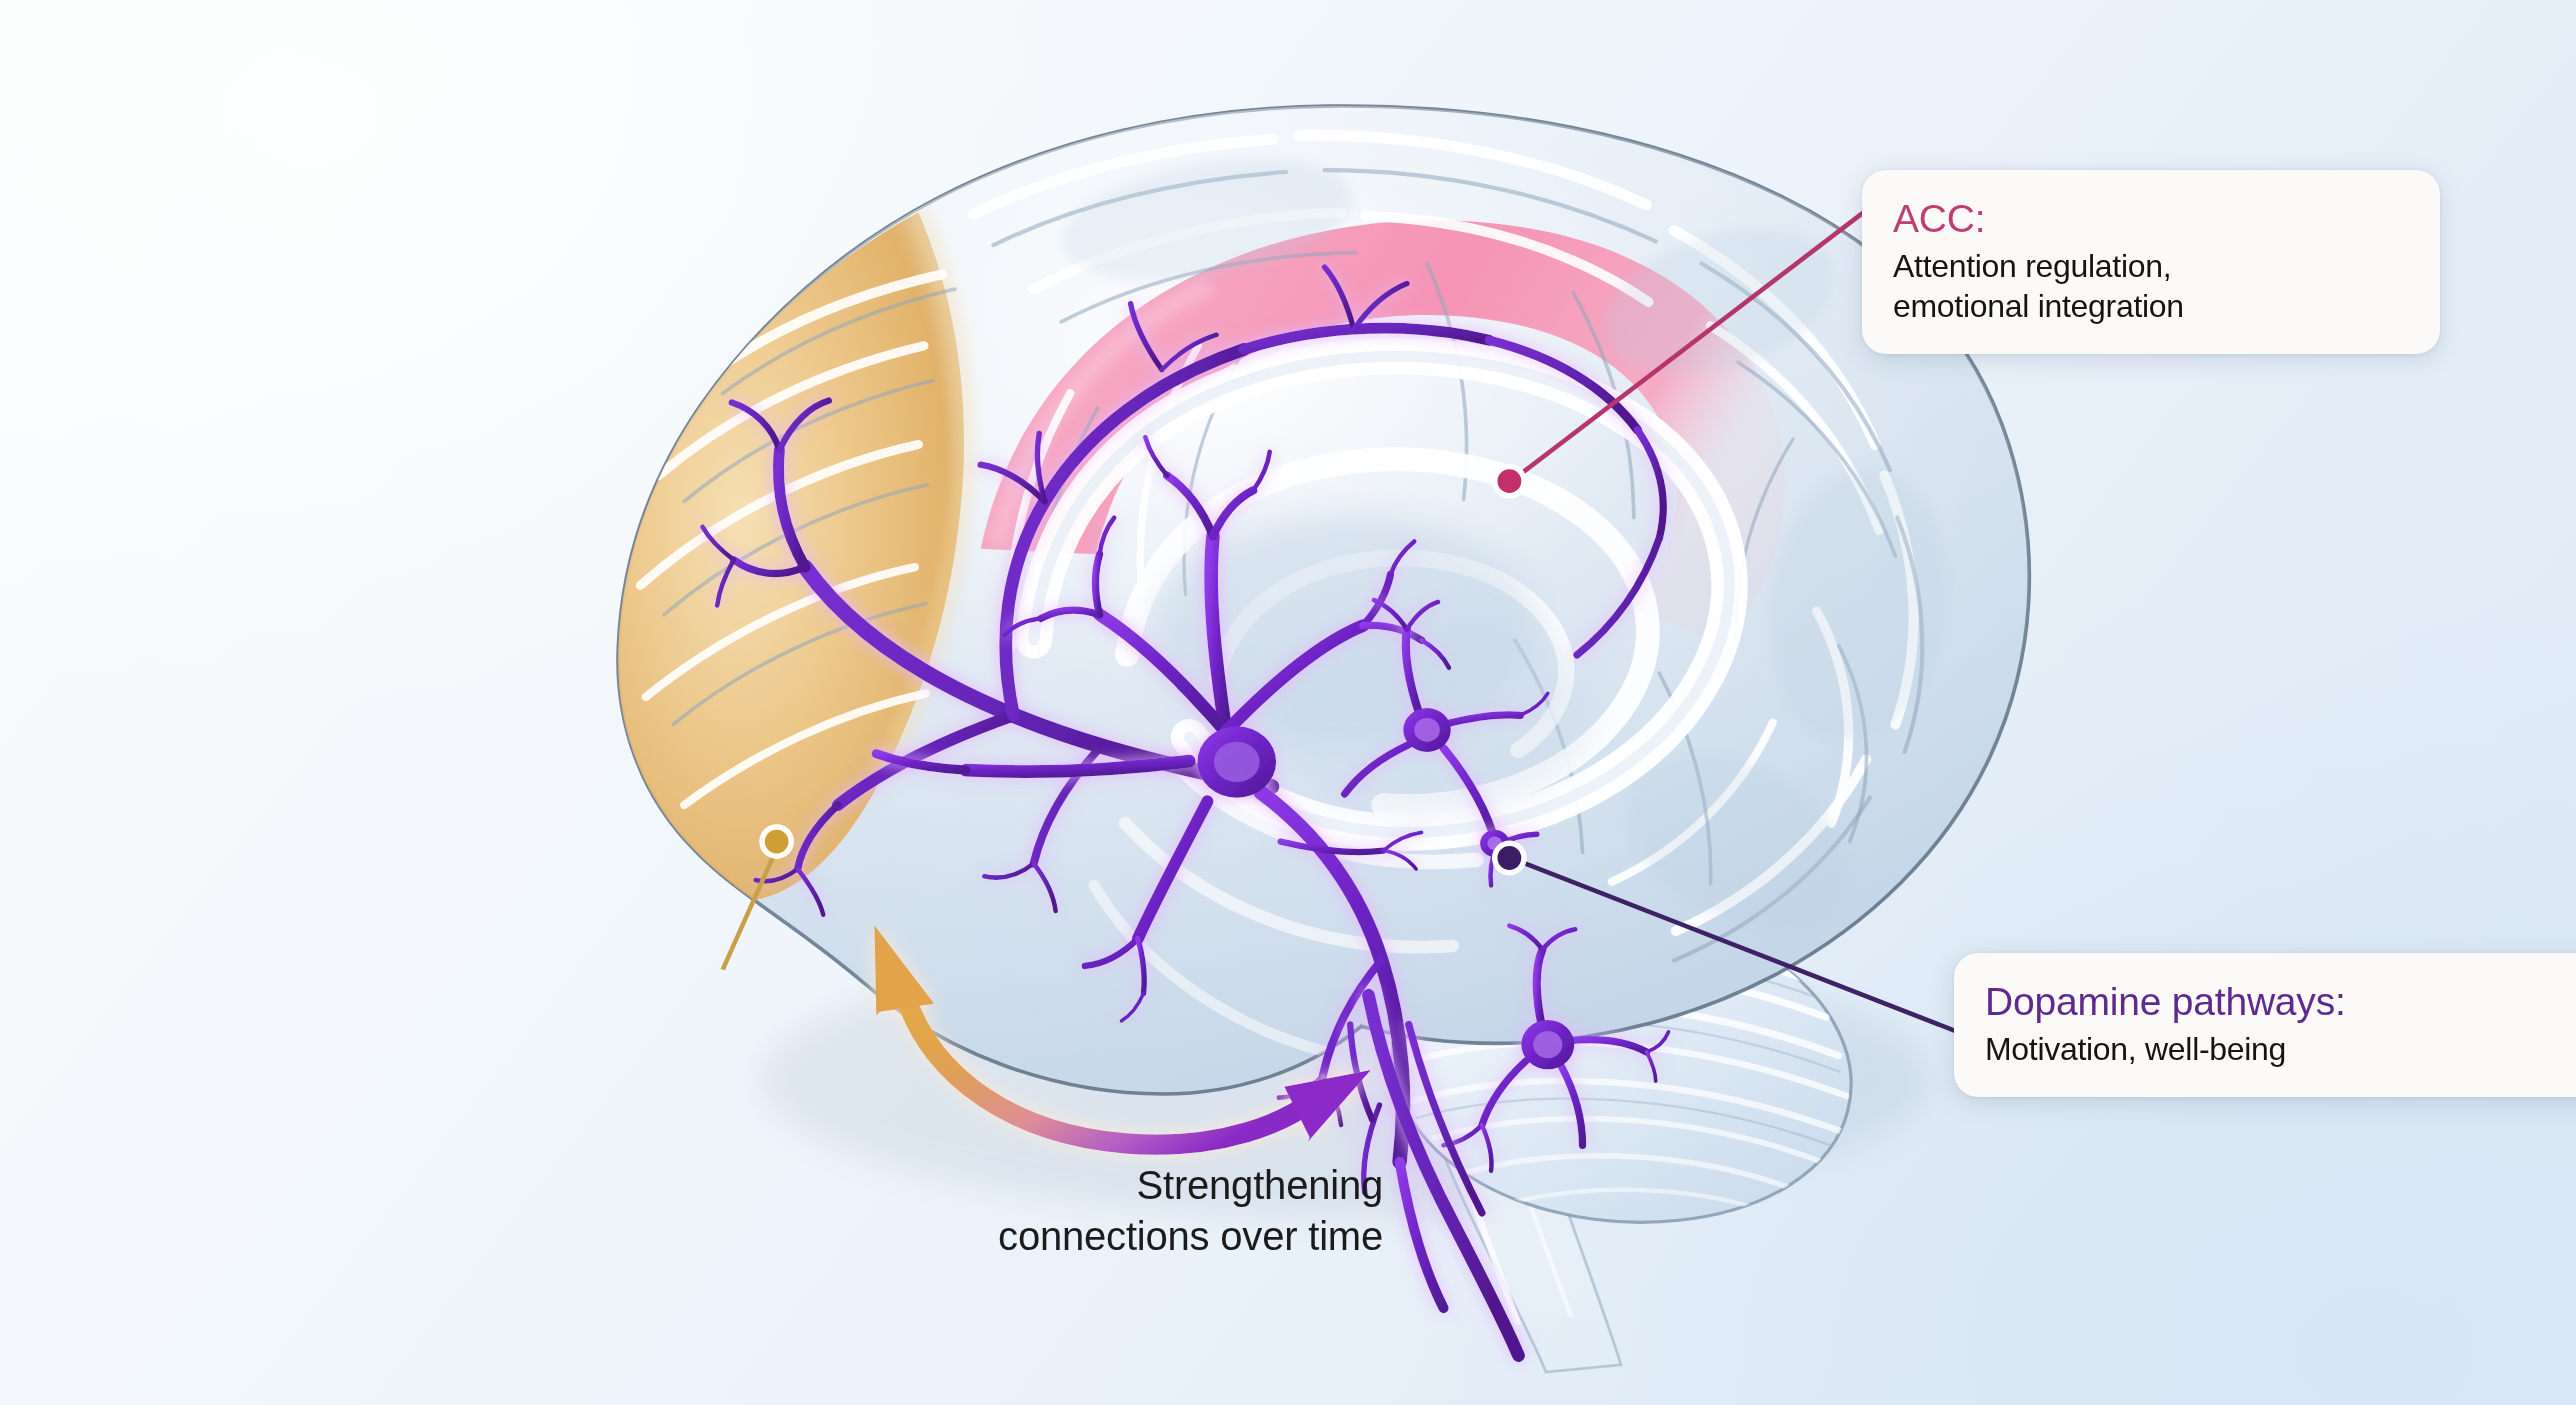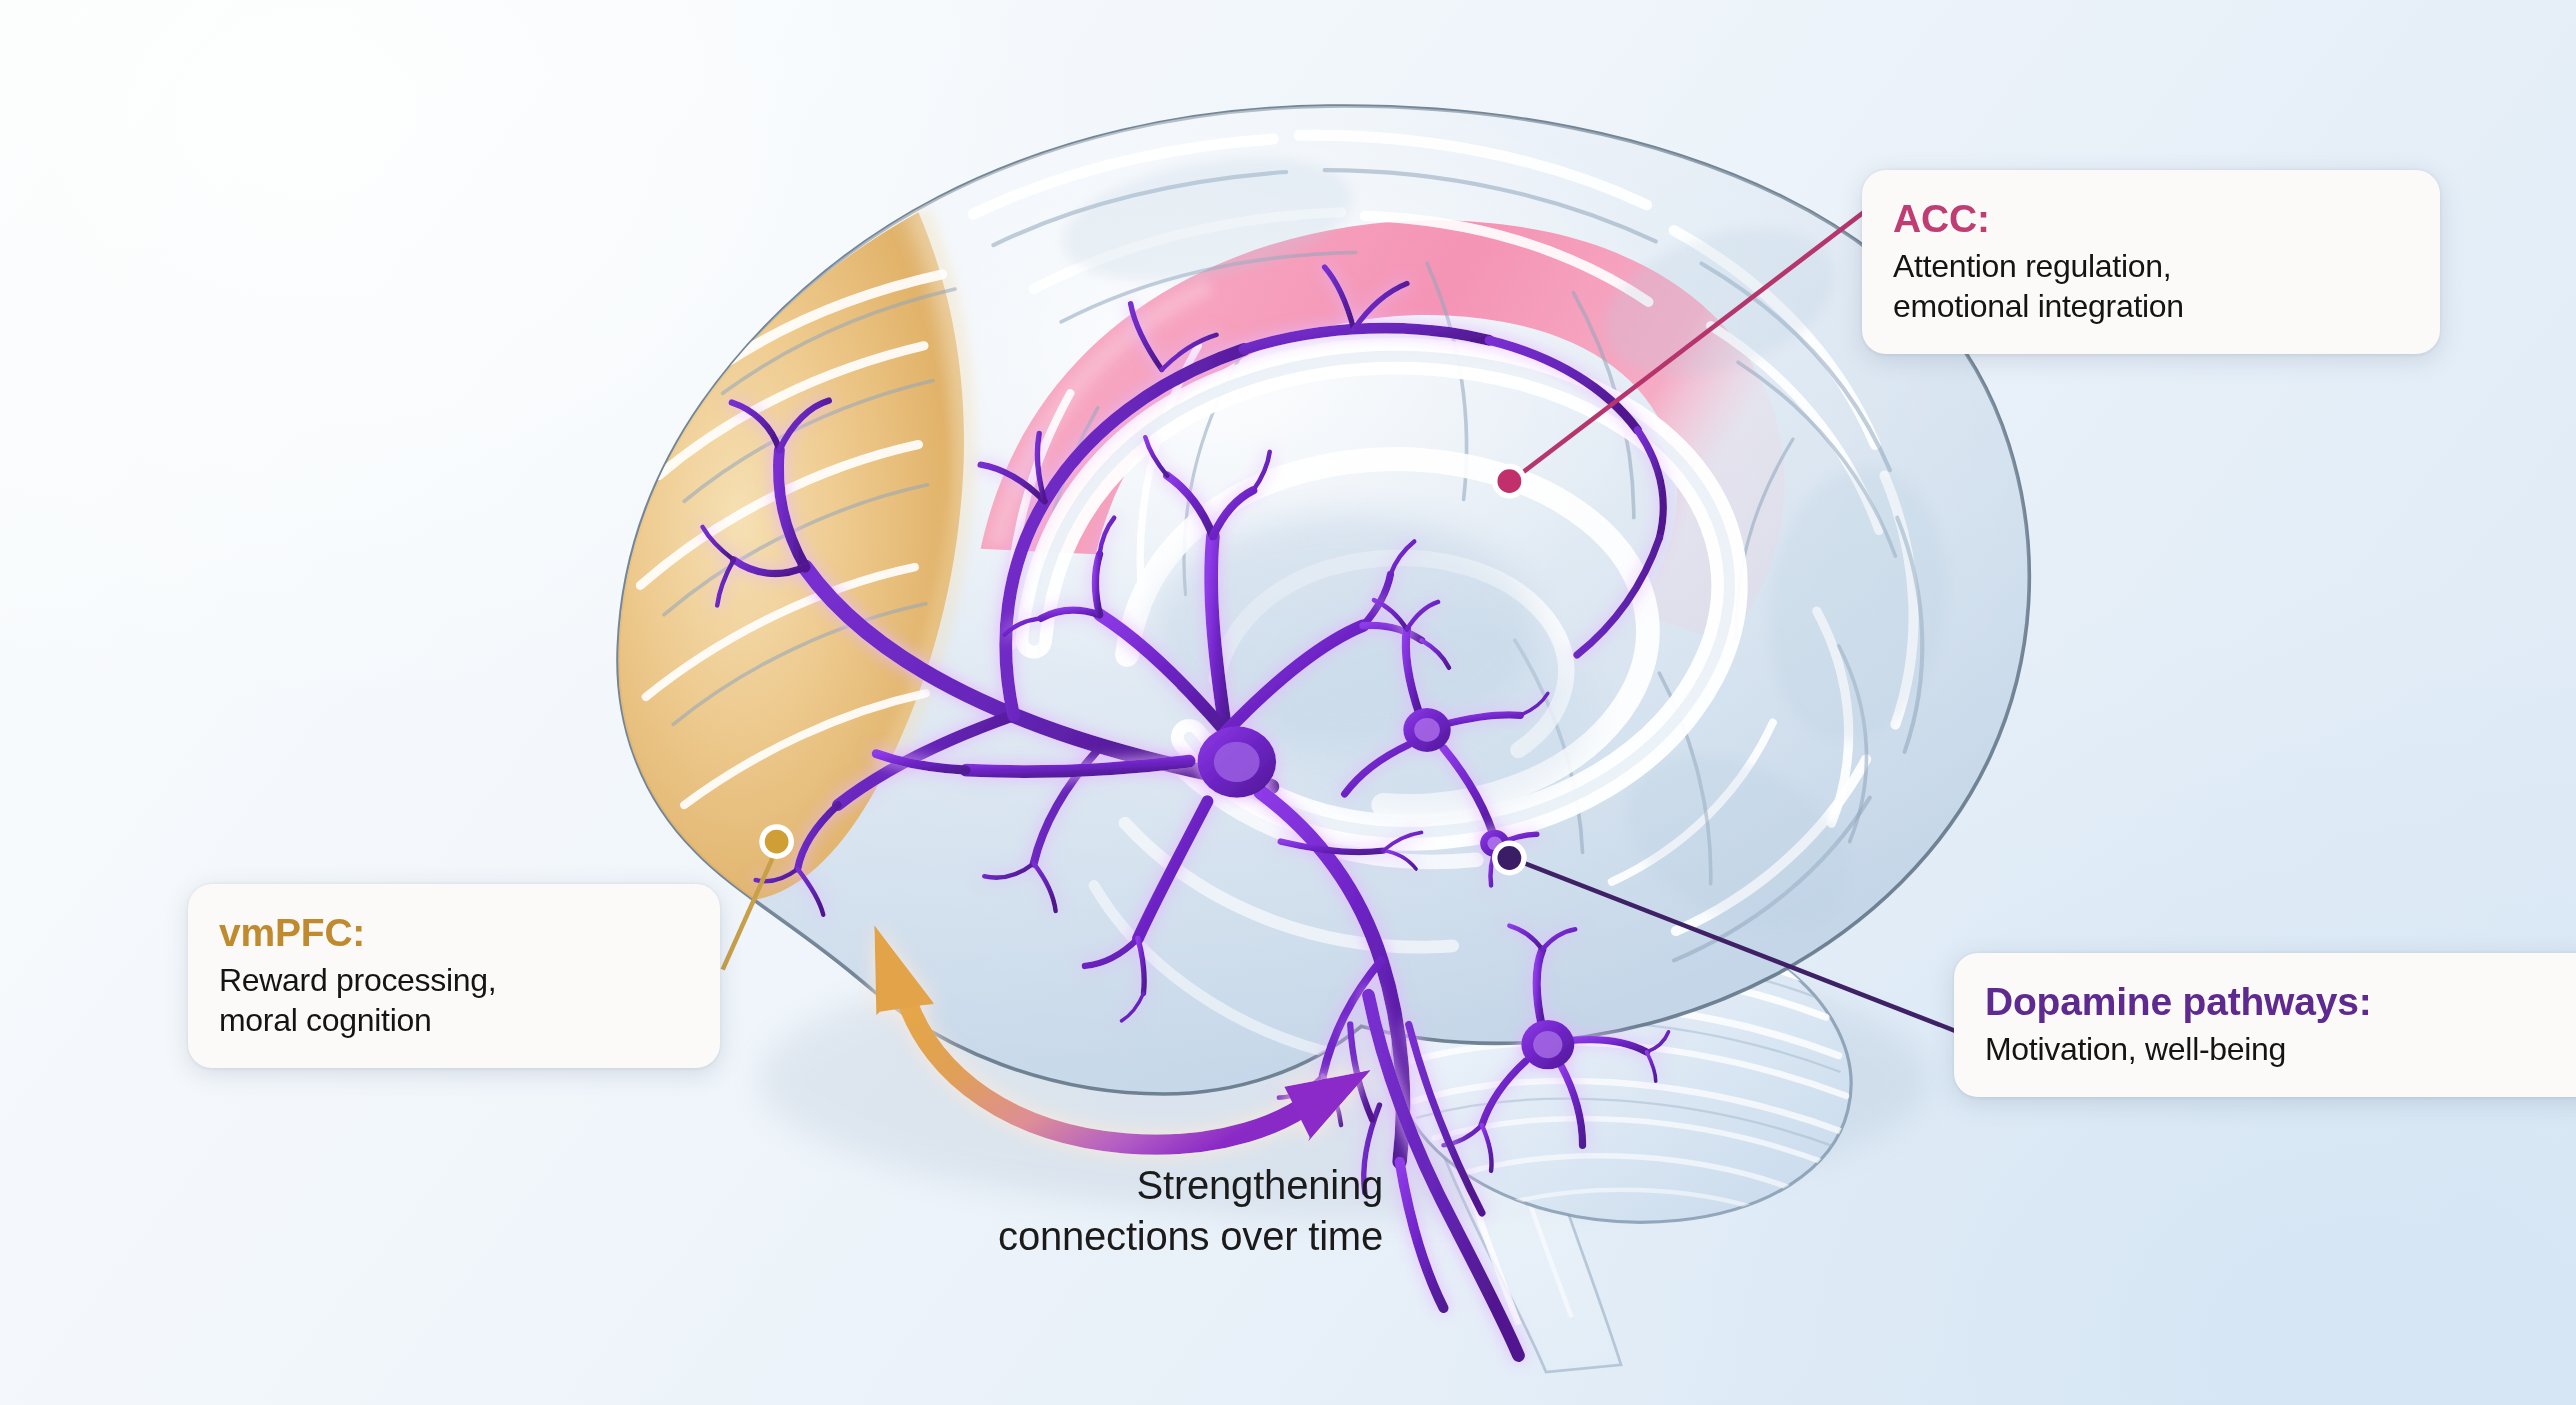--- a/index.html
+++ b/index.html
@@ -31,21 +31,21 @@
     position: absolute;
     background: #fbfaf8;
     border-radius: 24px;
     box-shadow: 0 5.5px 24px rgba(60,80,110,0.16), 0 0.9px 3.7px rgba(60,80,110,0.10);
     padding: 24px 31px 27.4px 31px;
     box-sizing: border-box;
     line-height: 1.26;
   }
   .callout .ttl {
     display: block;
-    font-weight: bold;
+    font-weight: normal;
     font-size: 39px;
     letter-spacing: -0.2px;
     margin-bottom: 2.7px;
   }
   .callout .body-line {
     display: block;
     font-size: 32px;
     color: #141414;
     letter-spacing: -0.3px;
   }
@@ -538,25 +538,20 @@
     </g>
 
   </svg>
 
   <div class="callout" id="callout-acc">
     <span class="ttl" style="color: rgb(191, 61, 114);">ACC:</span>
     <span class="body-line">Attention regulation,</span>
     <span class="body-line">emotional integration</span>
   </div>
 
-  <div class="callout" id="callout-vmpfc">
-    <span class="ttl" style="color: rgb(192, 138, 46);">vmPFC:</span>
-    <span class="body-line">Reward processing,</span>
-    <span class="body-line">moral cognition</span>
-  </div>
 
   <div class="callout" id="callout-dopamine">
     <span class="ttl" style="color: rgb(95, 42, 143);">Dopamine pathways:</span>
     <span class="body-line">Motivation, well-being</span>
   </div>
 
   <div id="caption-strengthening">
     <span>Strengthening</span>
     <span>connections over time</span>
   </div>

